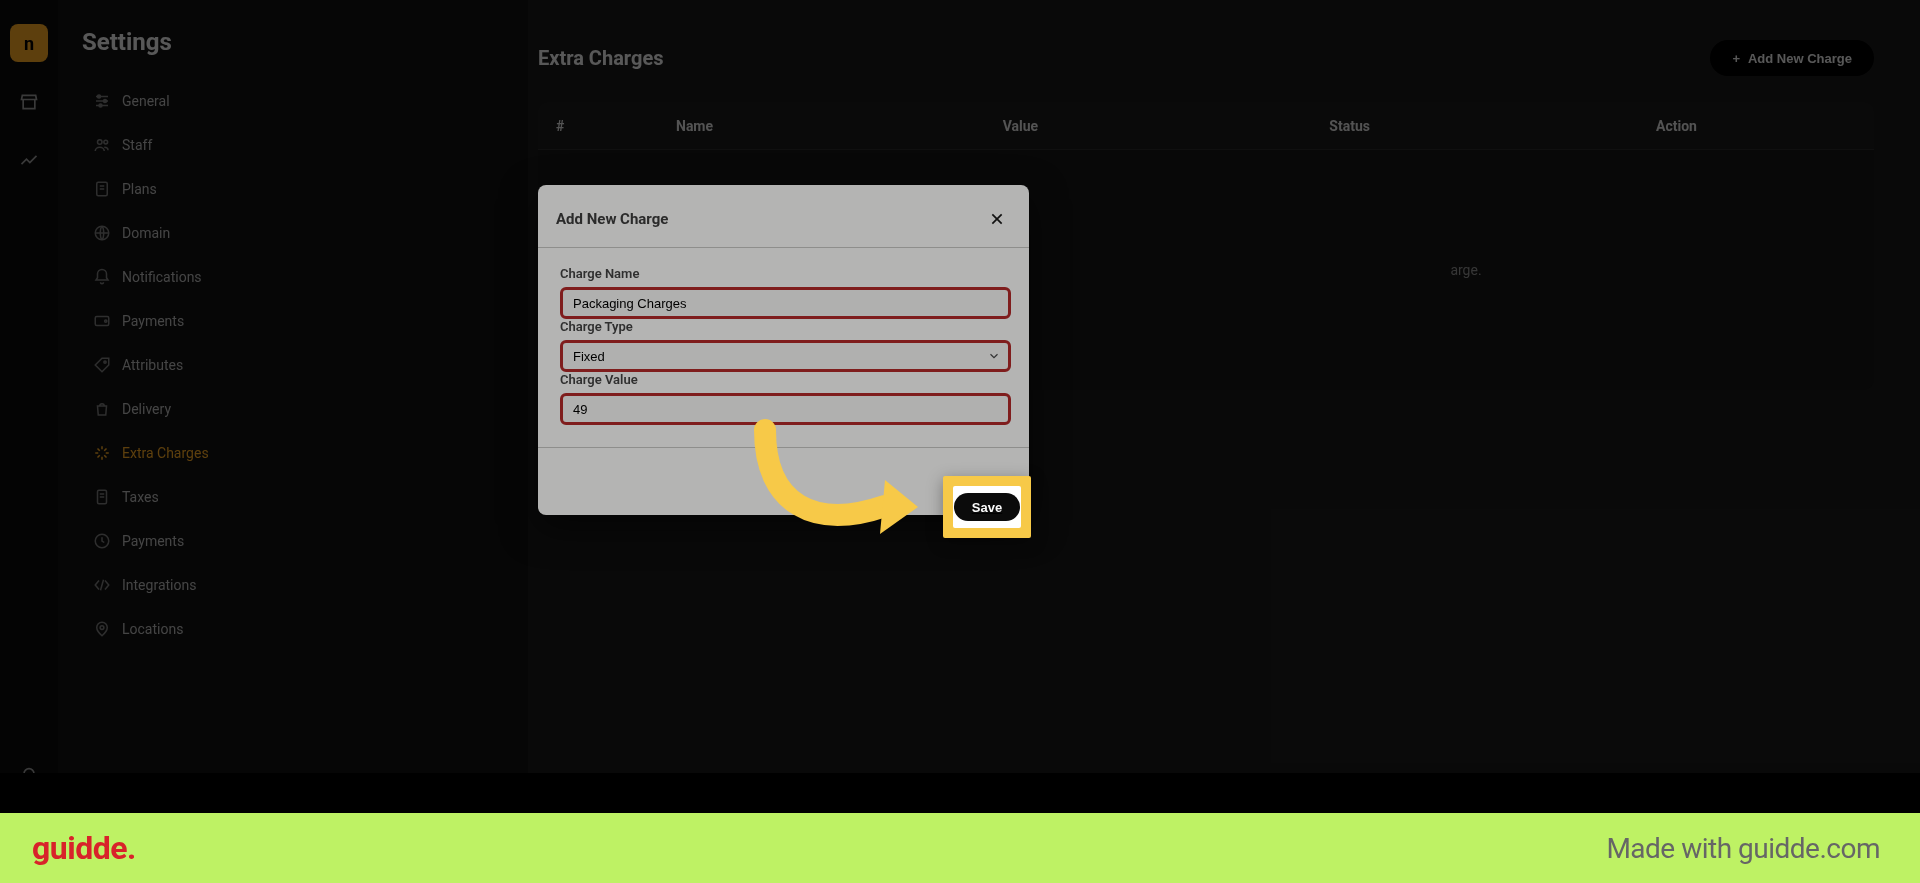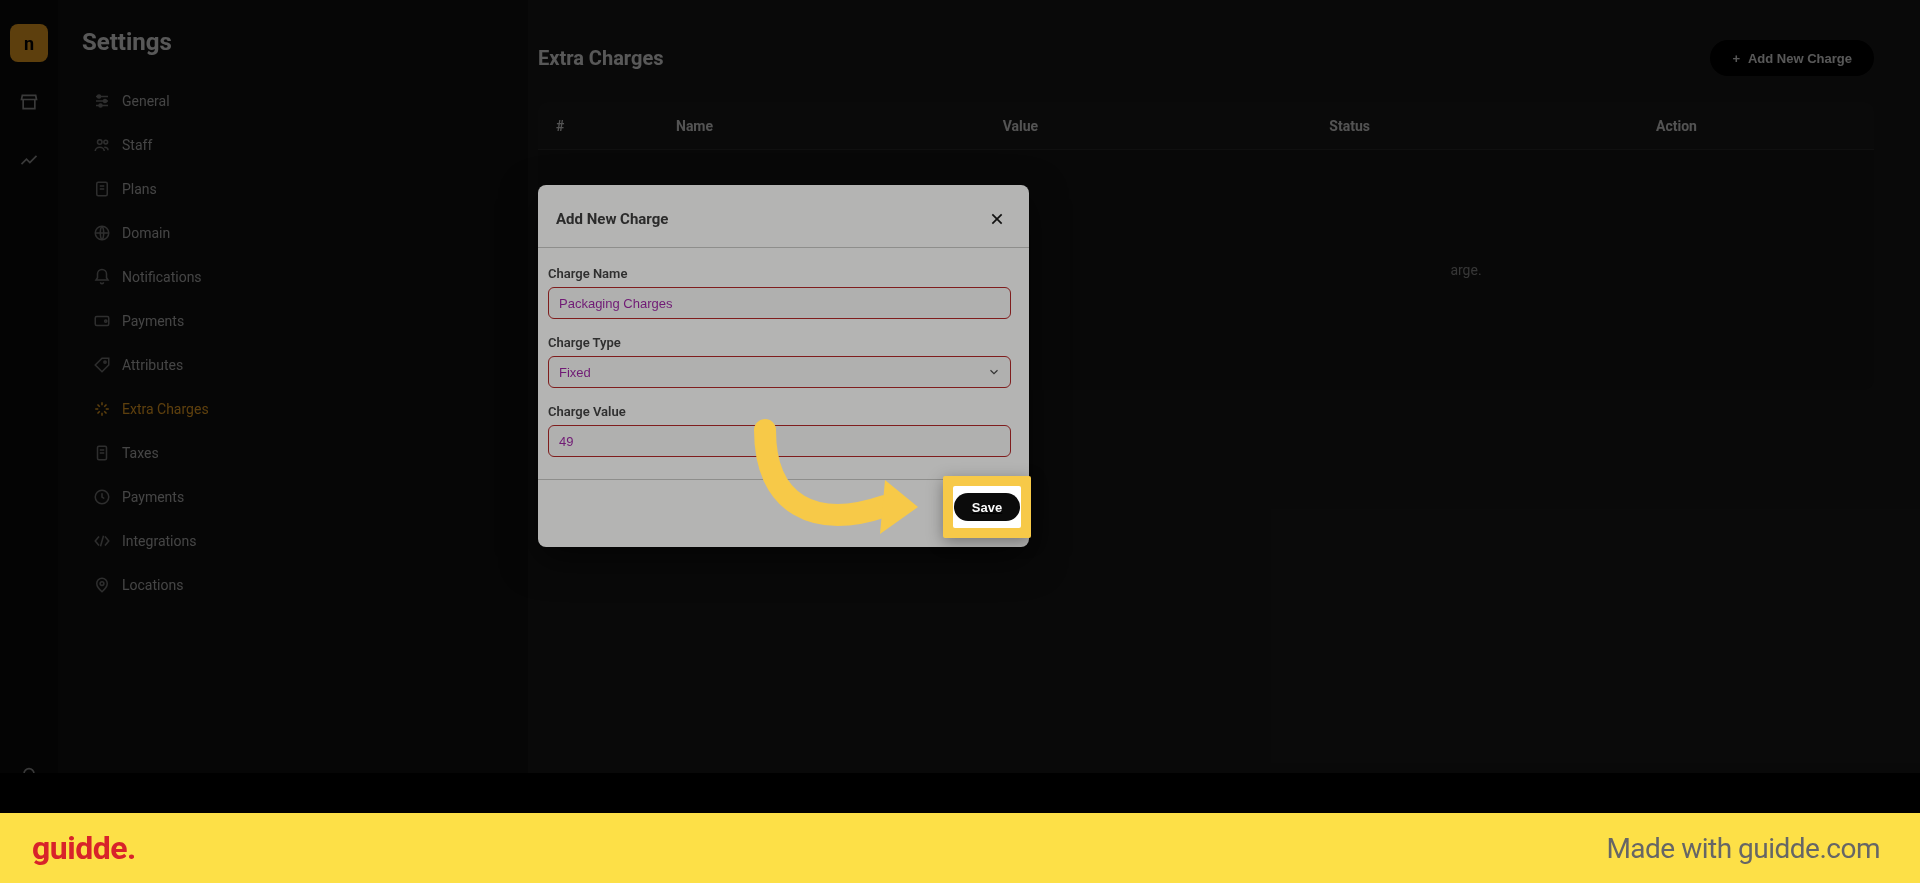--- a/index.html
+++ b/index.html
@@ -44,39 +44,39 @@
 
   
   .dim-overlay { position:absolute; inset:0; background:rgba(0,0,0,0.62); z-index:20; }
 
   
   .modal { position:absolute; left:538px; top:185px; width:491px; background:#b4b4b3; border-radius:8px; z-index: 30; box-shadow: 0 12px 36px rgba(0,0,0,.55); color:#2b2b2b; overflow:visible; }
   .modal-head { display:flex; justify-content:space-between; align-items:center; padding:22px 20px 16px 18px; border-bottom:1px solid #8e8e8c; }
   .modal-head h3 { font-size:15px; font-weight:700; }
   .modal-close { width:24px; height:24px; display:flex; align-items:center; justify-content:center; background:none; border:none; cursor:pointer; }
   .modal-close svg { width:16px; height:16px; }
-  .modal-body { padding:18px 18px 22px 10px; display:flex; flex-direction:column; gap:16px; }
+  .modal-body { padding:18px 18px 22px 22px; display:flex; flex-direction:column; }
   .fld-label { font-size:13px; font-weight:600; color:#2f2f2f; margin-bottom:6px; display:block; }
-  .fld-input { width:100%; height:32px; border:1px solid #7f1d1d; border-radius:6px; background:#b0b0af; padding:0 10px; font-size:13px; color:#701a75; }
+  .fld-input { width:100%; height:32px; border:3px solid #7f1d1d; border-radius:6px; background:#b0b0af; padding:0 10px; font-size:13px; color:#000000; }
   .fld-select { position:relative; }
   .fld-select .chev { position:absolute; right:10px; top:50%; transform:translateY(-50%); width:14px; height:14px; pointer-events:none; }
   .modal-foot { display:flex; justify-content:flex-end; align-items:center; gap:14px; padding:16px 18px; border-top:1px solid #8e8e8c; }
   .btn-close-m { background:transparent; border:none; font-size:13px; font-weight:600; color:#2f2f2f; cursor:pointer; padding:10px 14px; }
   .btn-save { background:#0b0b0b; color:#fafafa; font-size:13px; font-weight:600; border:none; border-radius:20px; height:28px; padding:0 18px; cursor:pointer; }
 
   
   .highlight-box { position:absolute; width:88px; height:62px; background:#f7c948; border-radius:2px; z-index:35; box-shadow:0 4px 16px rgba(0,0,0,.35); display:flex; align-items:center; justify-content:center;text-decoration:underline; }
   .highlight-box-inner { background:#fff; width:68px; height:42px; border-radius:2px; display:flex; align-items:center; justify-content:center; }
 
   
   .arrow { position:absolute; z-index:34; }
   .arrow svg { width:200px; height:160px; display:block; }
 
   
-  .brandbar { position:absolute; left:0; right:0; bottom:0; height:70px; background:#fde047; display:flex; align-items:center; justify-content:space-between; padding:0 40px 0 32px; z-index:60; }
+  .brandbar { position:absolute; left:0; right:0; bottom:0; height:70px; background:#bef264; display:flex; align-items:center; justify-content:space-between; padding:0 40px 0 32px; z-index:60; }
   .brand-logo { font-size:32px; font-weight:700; color:#d8232a; letter-spacing:-0.5px; }
   .brand-tag { font-size:28px; color:#666; font-weight:400; letter-spacing:-0.5px; }
 
   
   .blackbar-bottom { position:absolute; left:0; right:0; bottom:70px; height:40px; background:#000; z-index:55; }
 </style>
 </head>
 <body>
 
 <div class="rail">
@@ -174,20 +174,29 @@
       <span>Payments</span>
     </div>
     <div class="menu-item">
       <span class="micon">
           <svg viewBox="0 0 24 24" fill="none" stroke="currentColor" stroke-width="2">
             <path d="M3 12l9-9h9v9l-9 9-9-9z"></path>
             <circle cx="16" cy="8" r="1.5"></circle>
           </svg>
         </span>
       <span>Attributes</span>
+    </div>
+    <div class="menu-item">
+      <span class="micon">
+          <svg viewBox="0 0 24 24" fill="none" stroke="currentColor" stroke-width="2">
+            <path d="M6 8h12l-1 12H7L6 8z"></path>
+            <path d="M9 8a3 3 0 1 1 6 0"></path>
+          </svg>
+        </span>
+      <span>Delivery</span>
     </div>
     <div class="menu-item active">
       <span class="micon">
           <svg viewBox="0 0 24 24" fill="none" stroke="currentColor" stroke-width="2">
             <path d="M12 3v4M12 17v4M3 12h4M17 12h4M6 6l3 3M15 15l3 3M18 6l-3 3M9 15l-3 3"></path>
           </svg>
         </span>
       <span>Extra Charges</span>
     </div>
     <div class="menu-item">

